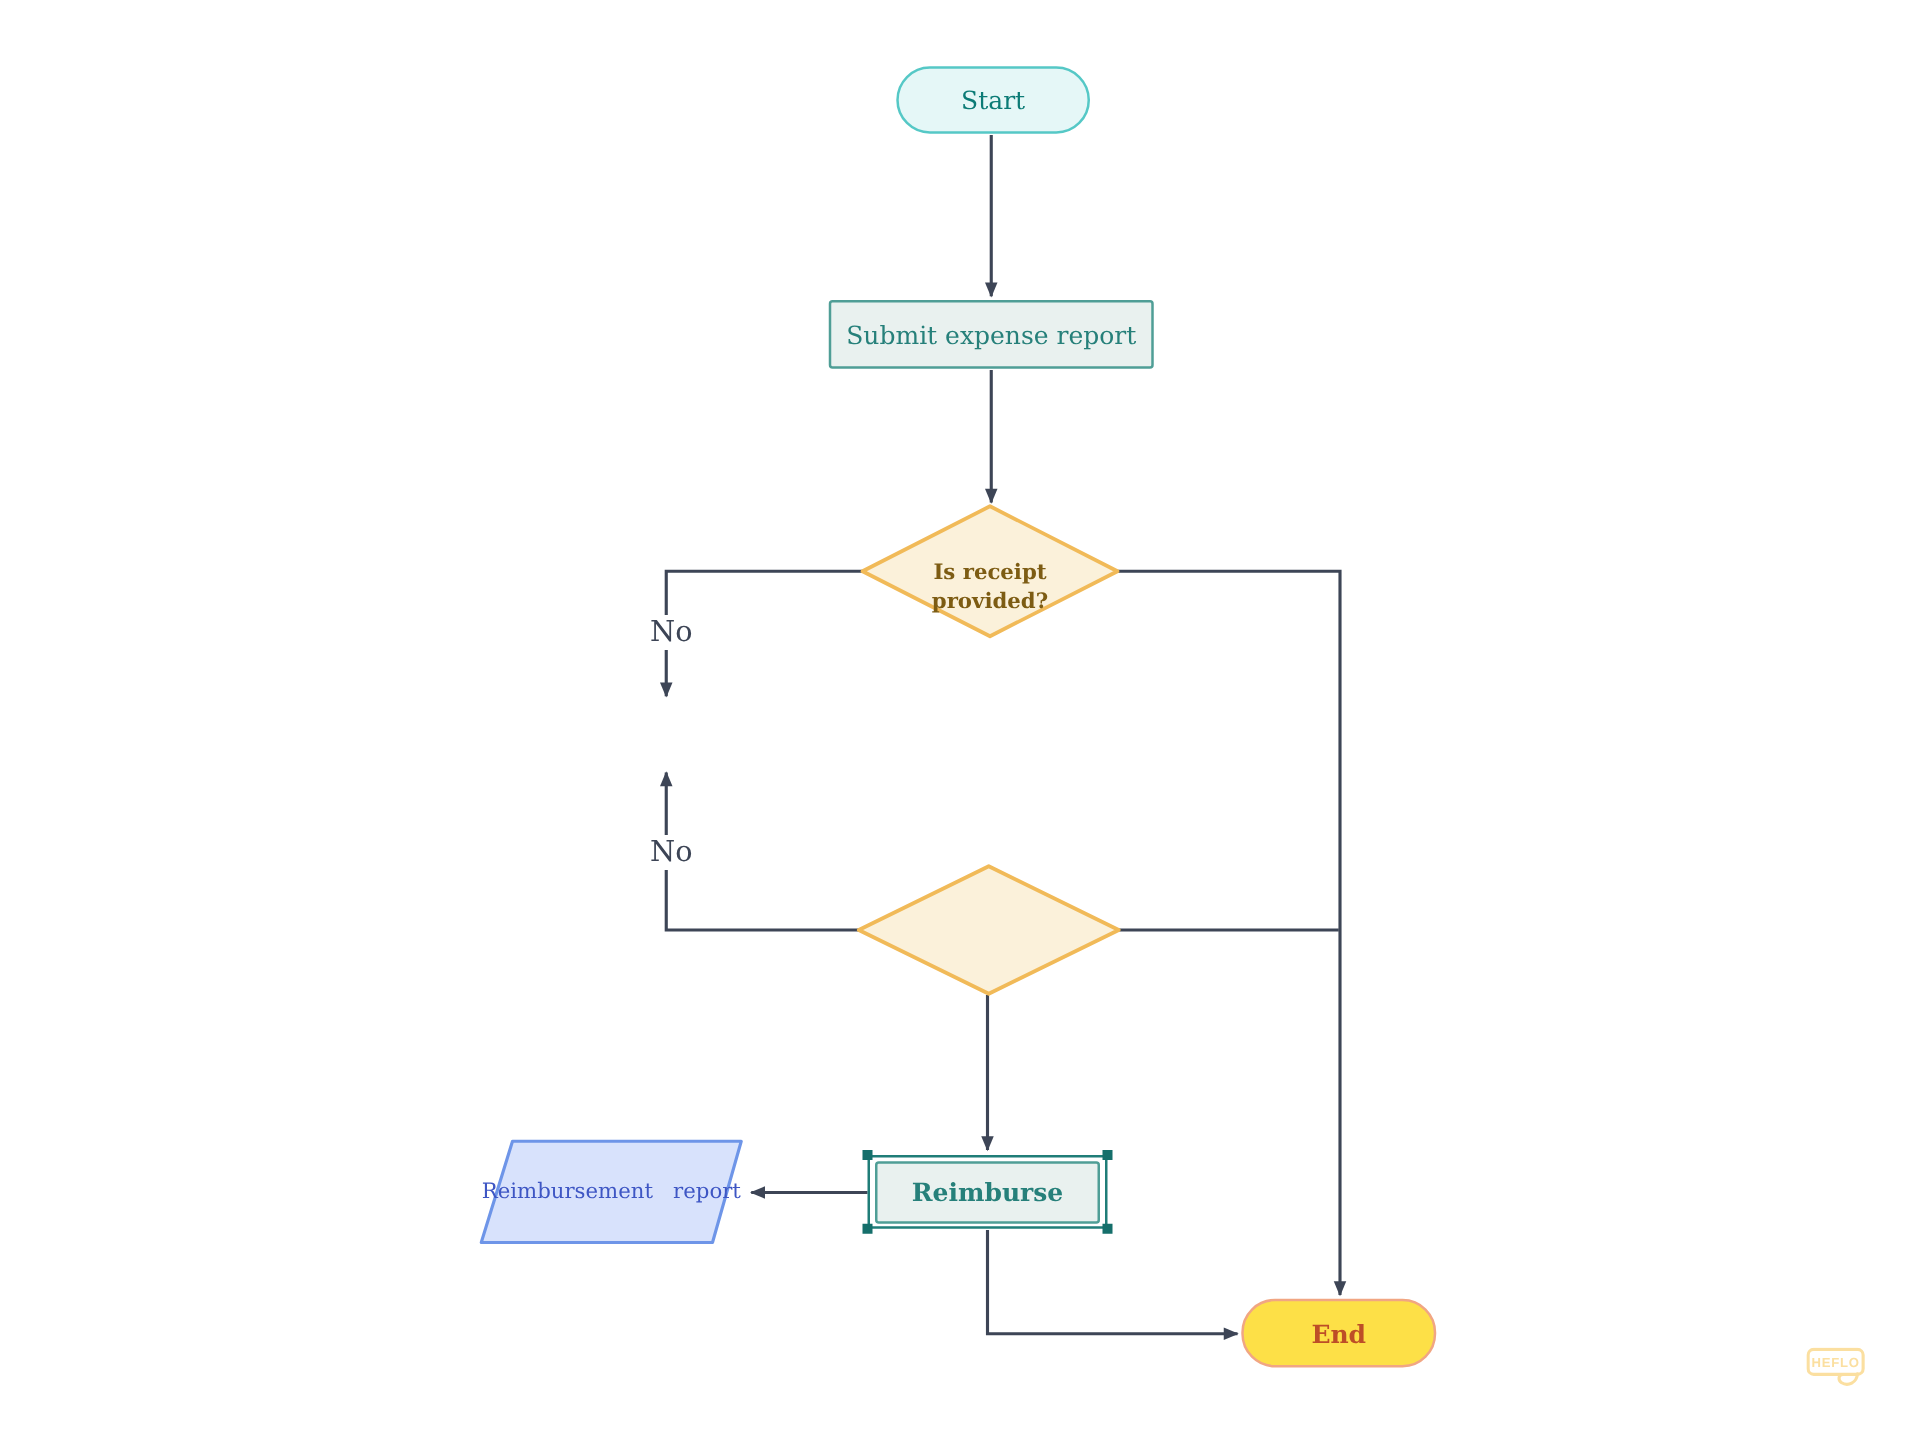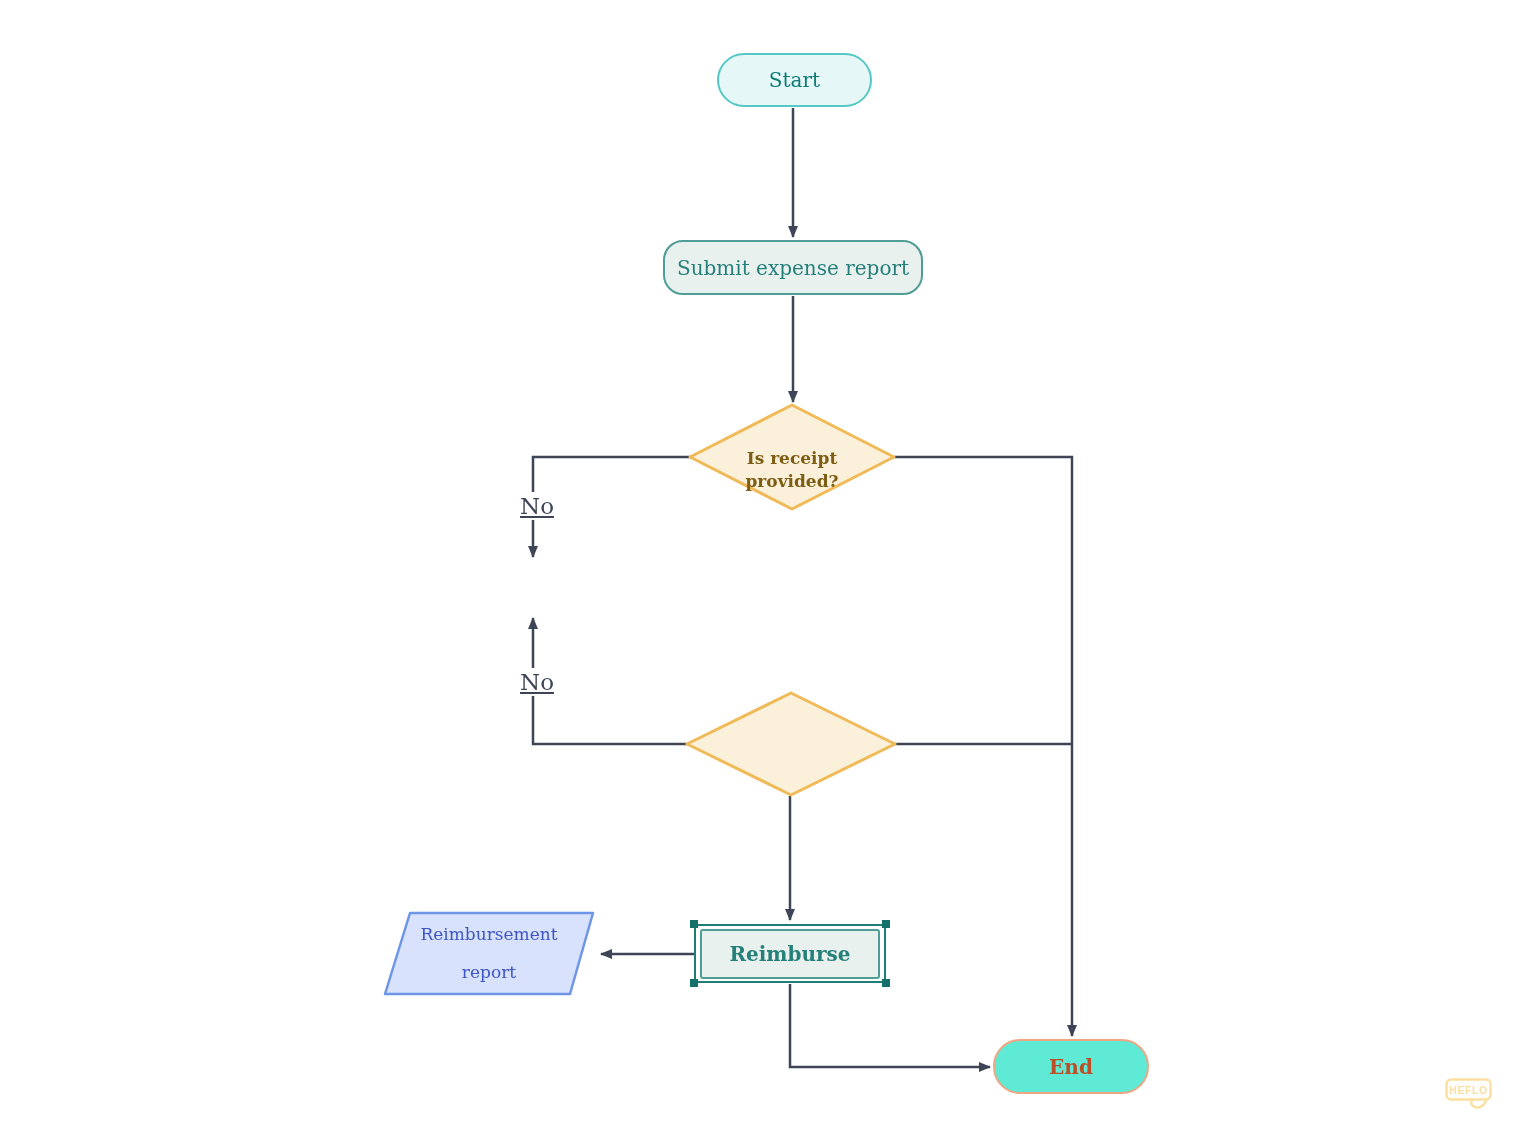--- a/index.html
+++ b/index.html
@@ -12,52 +12,52 @@
     box-sizing:border-box;text-align:center;}
   .terminator-start{
     left:717px;top:53px;width:155px;height:54px;border-radius:27px;
     background:#e5f7f7;border:2.5px solid #55c8c6;
     color:#0c7b76;font-weight:normal;font-size:20px;
   }
   .process{
     background:#e9f1ef;border:2px solid #4f9e96;border-radius:3px;
     color:#26807a;font-size:20px;
   }
-  .process-submit{left:663px;top:240px;width:260px;height:55px;border-radius:20px;}
+  .process-submit{left:663px;top:240px;width:260px;height:55px;}
   .process-request{left:435px;top:560px;width:196px;height:54px;}
   .process-reimburse{left:700px;top:929px;width:180px;height:50px;font-weight:bold;}
   .selection-rect{
     position:absolute;left:694px;top:924px;width:192px;height:59px;
     border:2px solid #1f7d78;box-sizing:border-box;background:transparent;
   }
   .handle{position:absolute;width:8px;height:8px;background:#156f6b;}
   .handle.tl{left:690px;top:920px;}
   .handle.tr{left:882px;top:920px;}
   .handle.bl{left:690px;top:979px;}
   .handle.br{left:882px;top:979px;}
   .decision-label{
     position:absolute;display:flex;flex-direction:column;align-items:center;justify-content:center;
     color:#7d5c13;font-weight:bold;font-size:17px;line-height:23px;text-align:center;
   }
   .decision-label.d1{left:692px;top:440px;width:200px;height:60px;}
   .decision-label.d2{left:691px;top:714px;width:200px;height:60px;}
   .document-label{
     position:absolute;left:399px;top:923px;width:180px;height:60px;
-    display:flex;flex-direction:column;align-items:center;justify-content:center;
+    display:flex;flex-direction:row;align-items:center;justify-content:center;
     color:#3e56c4;font-size:17px;line-height:22px;text-align:center;gap:16px;
   }
   .terminator-end{
     left:993px;top:1039px;width:156px;height:55px;border-radius:27px;
-    background:#5eead4;border:2.5px solid #f1a683;
+    background:#fde047;border:2.5px solid #f1a683;
     color:#bd4e27;font-weight:bold;font-size:20px;
   }
   .edge-label{
     position:absolute;width:50px;height:28px;background:#ffffff;
     display:flex;align-items:center;justify-content:center;
-    color:#3d4556;font-size:23px;text-decoration:underline;
+    color:#3d4556;font-size:23px;
   }
   .edge-label.no1{left:512px;top:492px;}
   .edge-label.no2{left:512px;top:668px;}
   .watermark{position:absolute;left:1445px;top:1078px;width:50px;height:34px;}
 </style>
 </head>
 <body>
 
 <div class="canvas">
 

